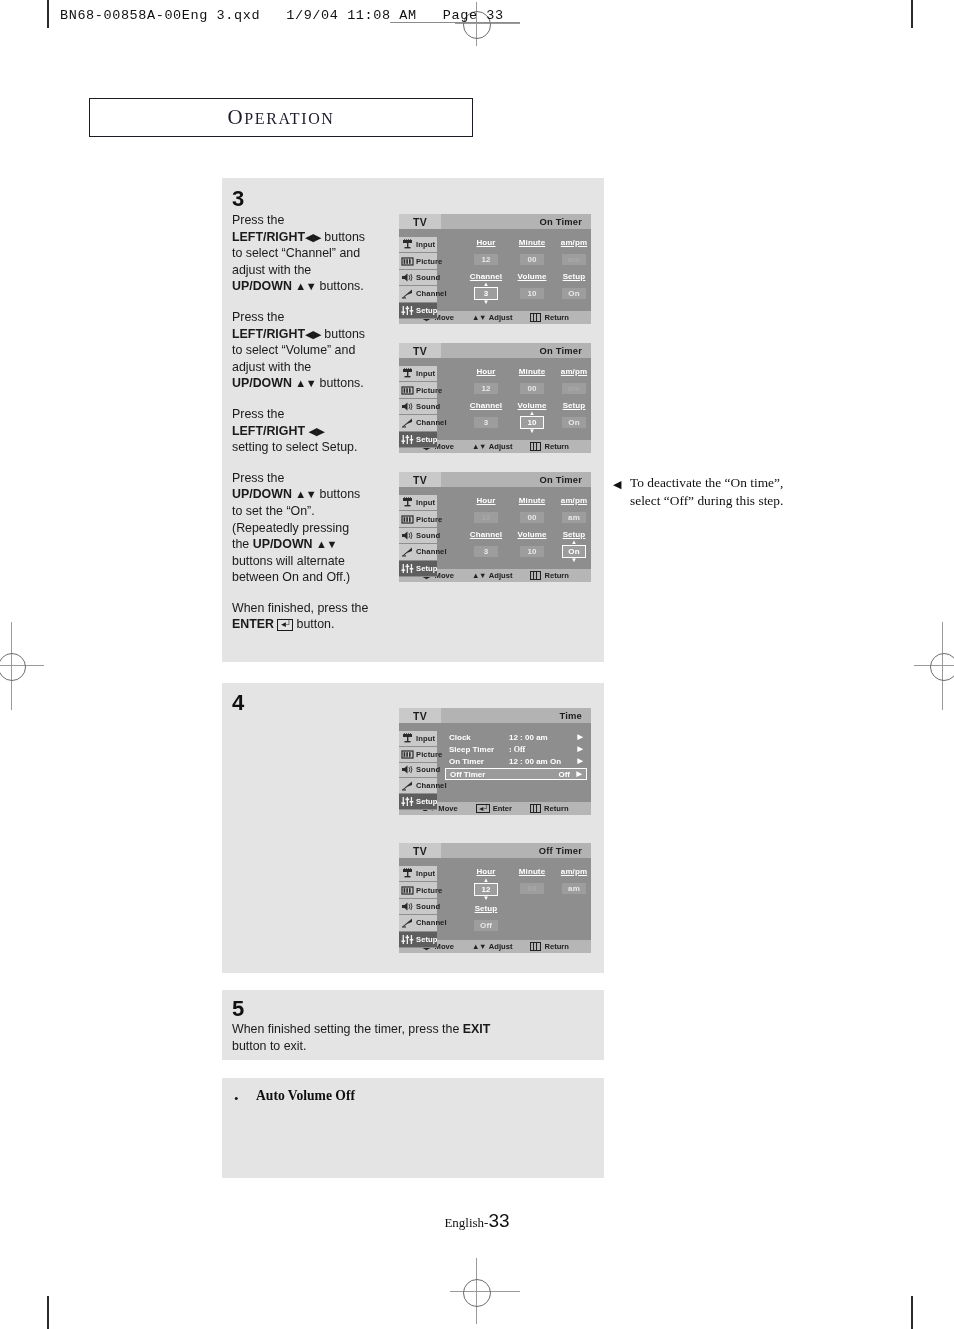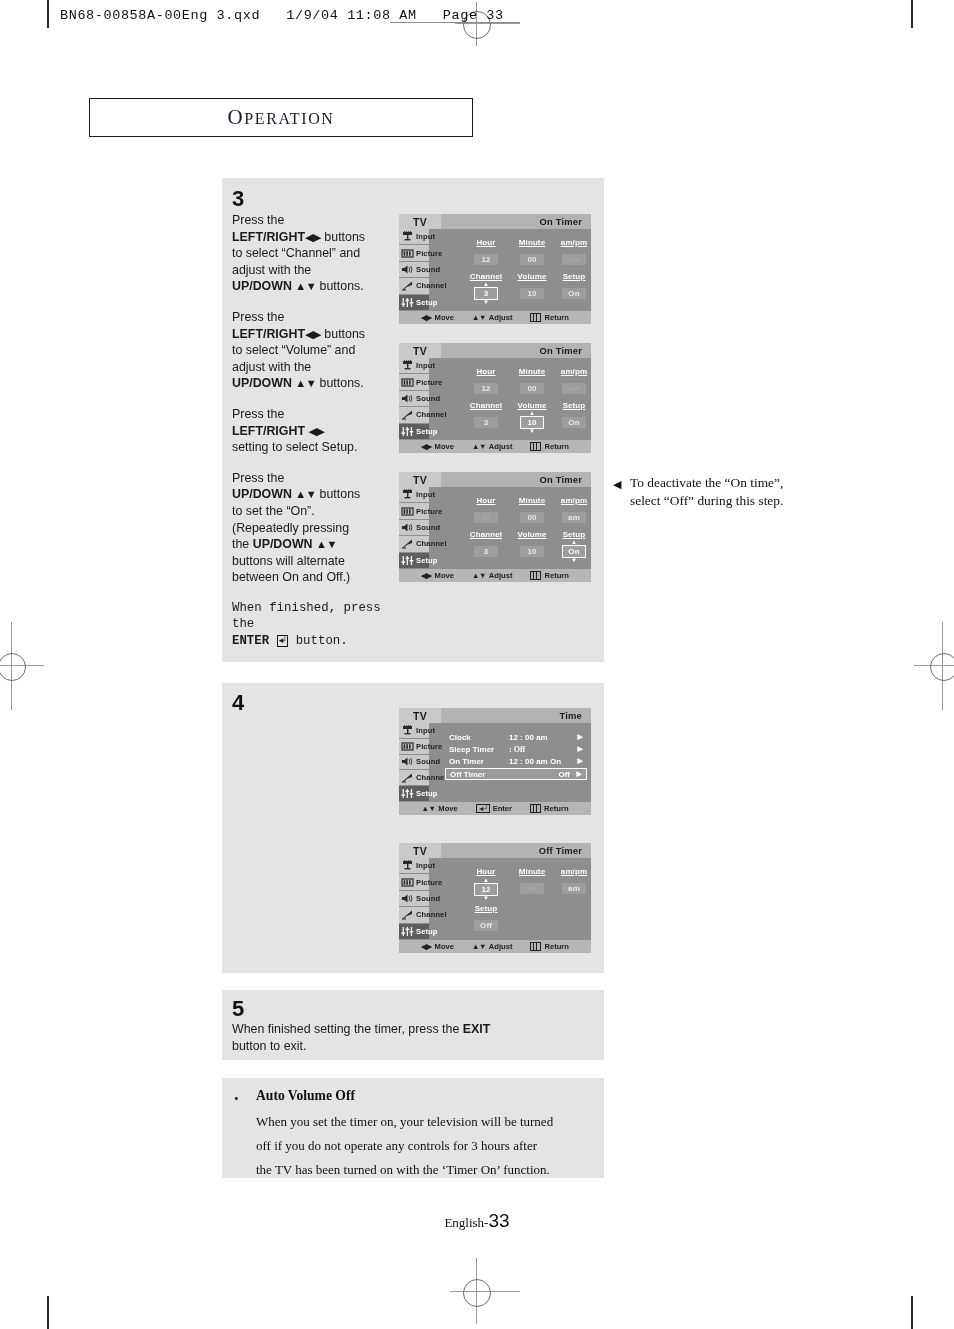--- a/index.html
+++ b/index.html
@@ -57,21 +57,21 @@
   .step-num {
     position:absolute;
     font-size:22px; font-weight:bold; color:#111;
     letter-spacing:0px;
   }
   .step-text {
     position:absolute;
     font-size:12.4px; color:#1a1a1a; line-height:16.6px;
   }
   .step-text p { margin:0 0 14px 0; }
-  .step-text p:last-child { margin-bottom:0;font-family:Liberation Mono, monospace; }
+  .step-text p:last-child { margin-bottom:0; }
   .step-text b { font-weight:bold; }
   .gl { font-size:11px; letter-spacing:-0.5px; }
   .entkey {
     display:inline-block;
     border:1.3px solid #1a1a1a;
     font-size:8px; line-height:8px;
     padding:1px 1px 1px 1px;
     position:relative; top:-1px;
     letter-spacing:-1px;
   }
@@ -133,21 +133,21 @@
   .osd-top .ttl {
     position:absolute; right:9px; top:0; height:15px;
     display:flex; align-items:center;
     font-size:9.4px; font-weight:bold; color:#1c1c1c;
     letter-spacing:0.2px;
   }
 
   .osd-mid { position:relative; background:#8e8e8e; }
 
   .osd-side {
-    position:absolute; left:0; top:0; width:30px; bottom:0;
+    position:absolute; left:0; top:8px; width:38px; bottom:0;
   }
   .osd-side .sitem {
     height:16.4px; background:#c9c9c9;
     border-bottom:1px solid #8e8e8e;
     display:flex; align-items:center;
     font-size:7.6px; font-weight:bold; color:#1f1f1f;
     letter-spacing:0.1px;
     box-sizing:border-box;
   }
   .osd-side .sitem.active { background:#5e5e5e; color:#ffffff; }
@@ -755,22 +755,17 @@
 <div class="step-block" style="left:222px;top:990px;width:382px;height:70px;"></div>
 <div class="step-num" style="left:232px;top:996px;">5</div>
 <div class="step-inline" style="left:232px;top:1021px;width:340px;">
   <span>When finished setting the timer, press the</span> <b>EXIT</b><br>
   <span>button to exit.</span>
 </div>
 
 <div class="note-block" style="left:222px;top:1078px;width:382px;height:100px;">
   <span class="note-bullet">•</span>
   <span class="note-title">Auto Volume Off</span>
-  <span class="note-body">
-    <span>When you set the timer on, your television will be turned</span><br>
-    <span>off if you do not operate any controls for 3 hours after</span><br>
-    <span>the TV has been turned on with the ‘Timer On’ function.</span>
-  </span>
 </div>
 
 <div class="footer">
   <span class="lang">English-</span><span class="pg">33</span>
 </div>
 
 </body></html>

